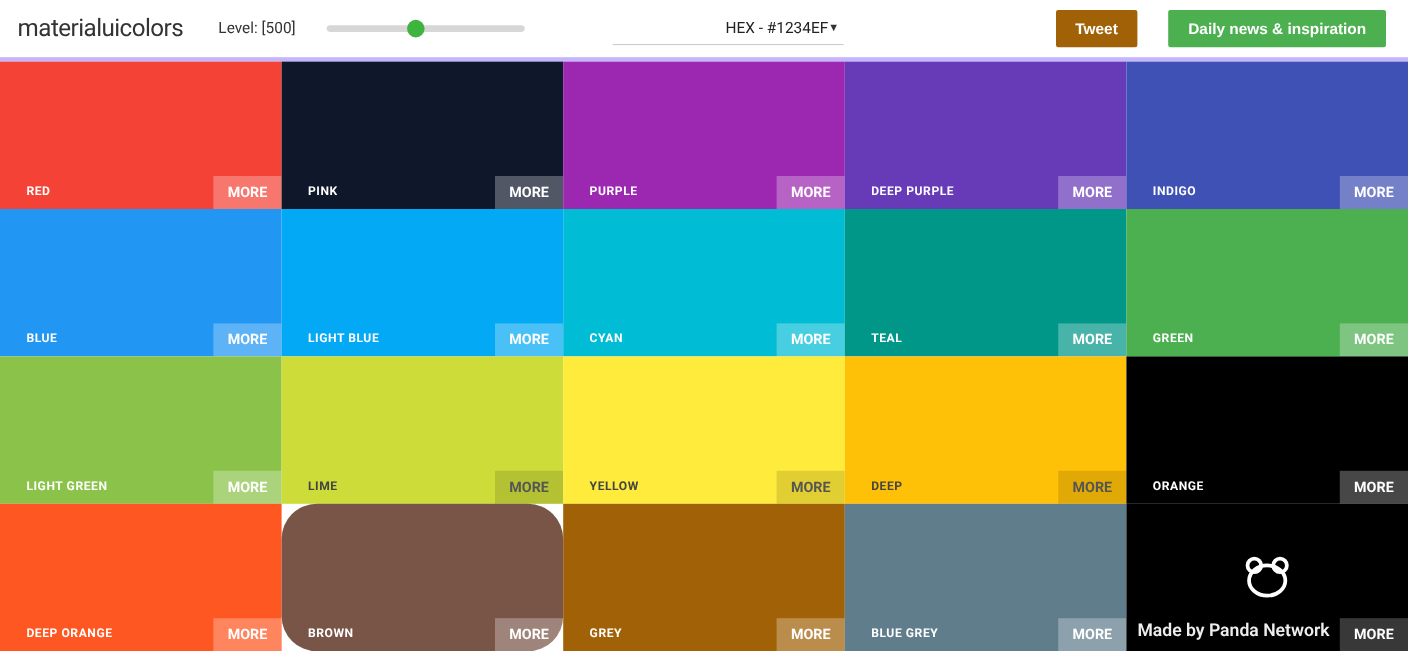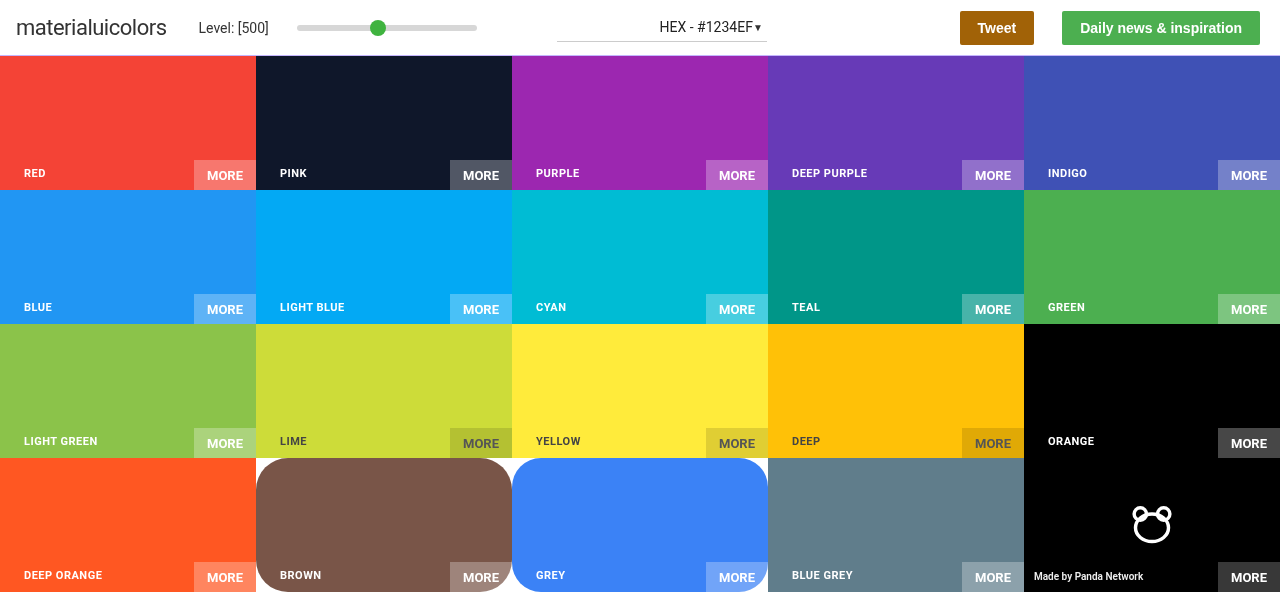--- a/index.html
+++ b/index.html
@@ -4,21 +4,21 @@
   <style>
     * { box-sizing: border-box; margin: 0; padding: 0; }
     html, body { width: 1280px; height: 592px; font-family: -apple-system, BlinkMacSystemFont, "Segoe UI", Roboto, Arial, sans-serif; overflow: hidden; }
     .topbar {
       height: 56px;
       background: #fff;
       display: flex;
       align-items: center;
       padding: 0 12px;
       gap: 20px;
-      border-bottom: 1px solid #c4b5fd;
+      border-bottom: 4px solid #c4b5fd;
     }
     .logo {
       font-size: 22px;
       color: #333;
       font-weight: 400;
       letter-spacing: -0.5px;
       margin-left: 4px;
       margin-right: 12px;
     }
     .level-wrap {
@@ -119,21 +119,21 @@
       display: flex;
       flex-direction: column;
       align-items: center;
       justify-content: center;
       gap: 8px;
     }
     .footer-cell .credit {
       position: absolute;
       left: 10px;
       bottom: 10px;
-      font-size: 10px;
+      font-size: 16px;
       font-weight: 600;
       color: #eee;
     }
     .footer-cell .more {
       background: rgba(255,255,255,0.22);
       color: #fff;
     }
     .panda-icon {
       width: 44px;
       height: 40px;
@@ -221,21 +221,21 @@
       <div class="more">MORE</div>
     </div>
     <div class="swatch" style="background: rgb(255, 87, 34);">
       <div class="swatch-label">DEEP ORANGE</div>
       <div class="more">MORE</div>
     </div>
     <div class="swatch" style="background: rgb(121, 85, 72); border-radius: 32px;">
       <div class="swatch-label">BROWN</div>
       <div class="more">MORE</div>
     </div>
-    <div class="swatch" style="background: #3b82f6; border-radius: 29px;">
+    <div class="swatch" style="background: #a16207;">
       <div class="swatch-label">GREY</div>
       <div class="more">MORE</div>
     </div>
     <div class="swatch" style="background: rgb(96, 125, 139);">
       <div class="swatch-label">BLUE GREY</div>
       <div class="more">MORE</div>
     </div>
     <div class="footer-cell">
   <svg class="panda-icon" viewBox="0 0 64 56" fill="none" stroke="#fff" stroke-width="5" stroke-linecap="round">
     <circle cx="15" cy="12" r="9"></circle>

